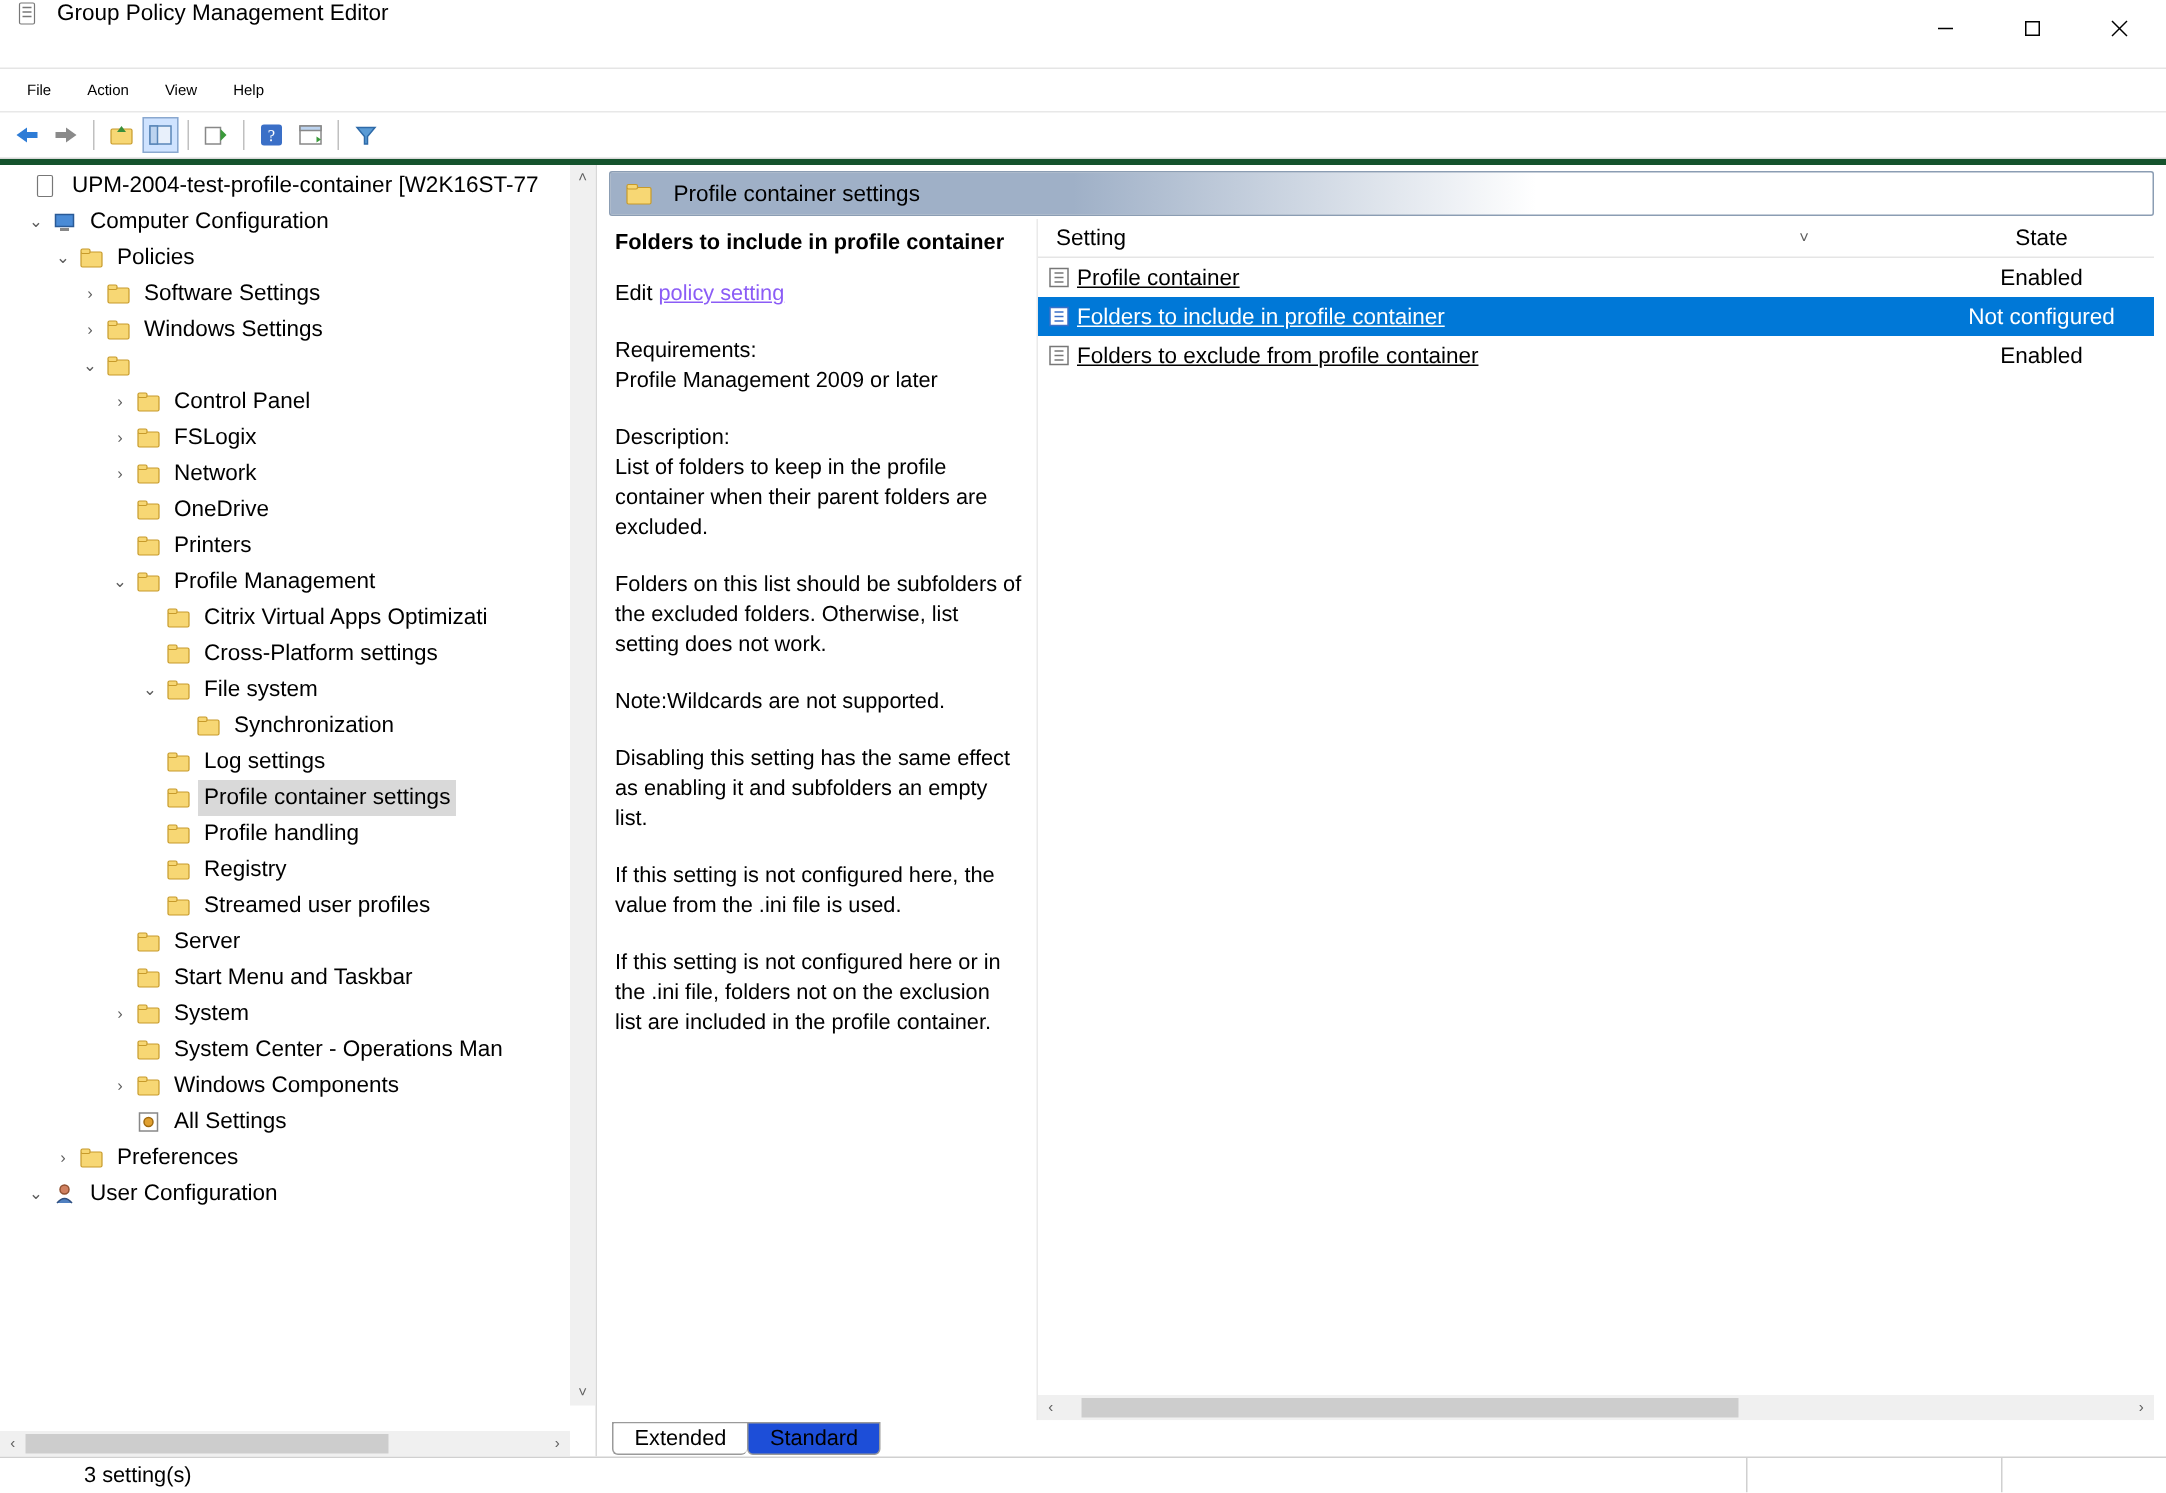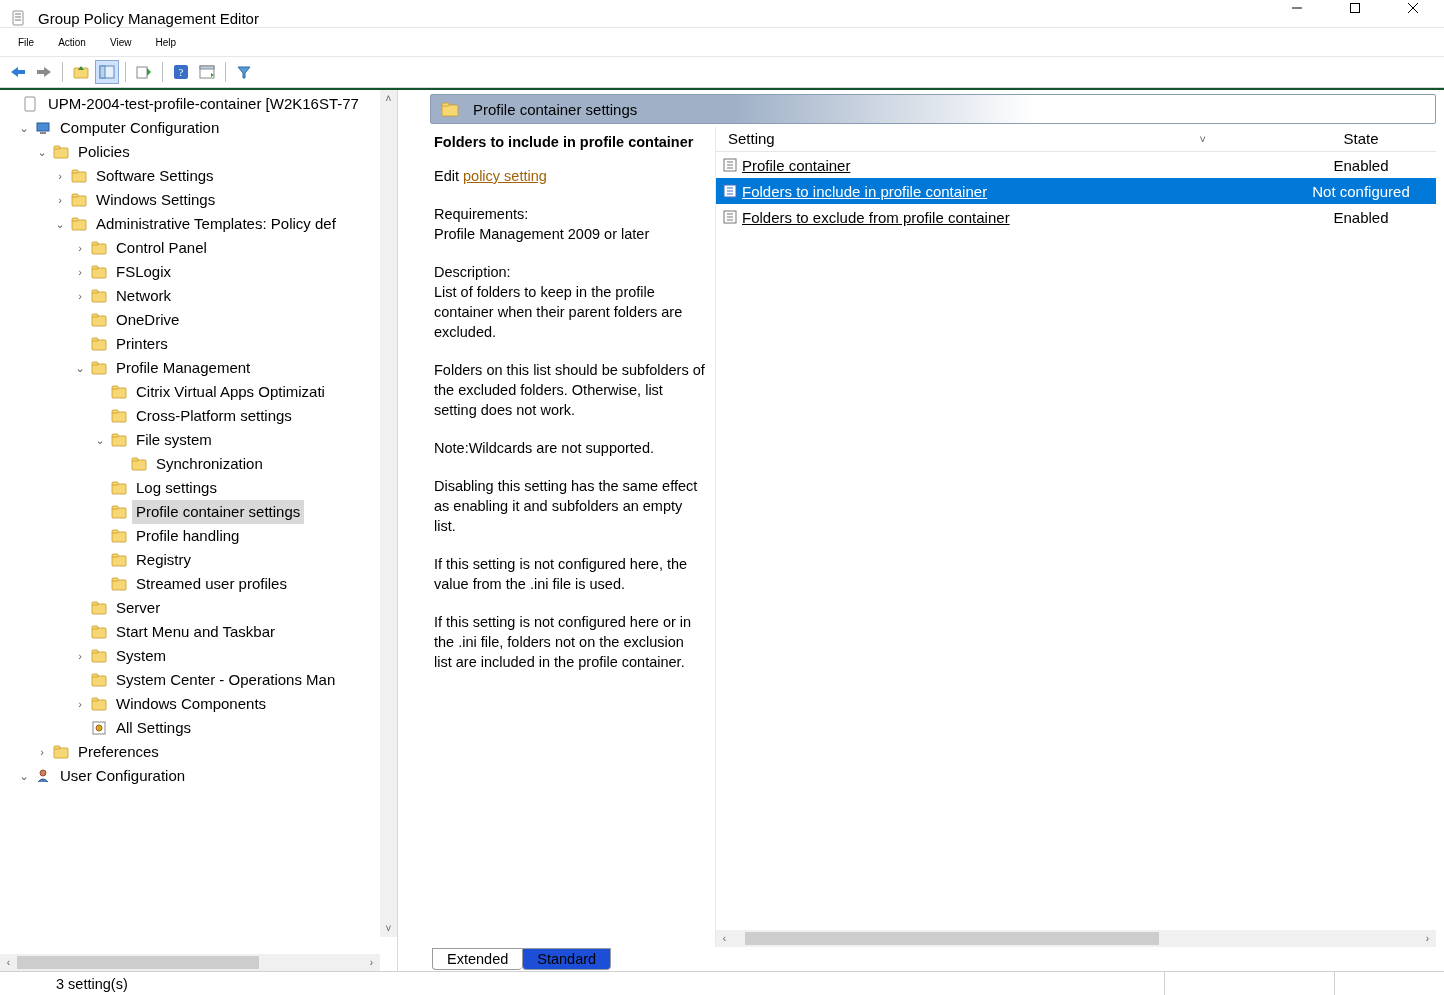--- a/index.html
+++ b/index.html
@@ -15,23 +15,23 @@
   .window {
     width: 1444px;
     height: 995px;
     display: flex;
     flex-direction: column;
     background: #fff;
   }
 
   
   .titlebar {
-    height: 28px;
+    height: 46px;
     display: flex;
-    align-items: flex-end;
+    align-items: flex-start;
     padding: 0 2px 0 10px;
     border-bottom: 1px solid #e5e5e5;
     background: #fff;
   }
   .title-icon {
     width: 18px; height: 18px;
     margin-right: 10px;
     display:flex;align-items:center;justify-content:center;
   }
   .title-text { flex: 1; font-size: 15px; color: #000; }
@@ -75,22 +75,21 @@
     background: #c0c0c0;
     margin: 0 4px;
   }
   .tool-btn.toggled { border:1px solid #8aa8cf; background:#cfe3ff; }
 
   
   .main-area {
     flex: 1;
     display: flex;
     overflow: hidden;
-    border-top: 2px solid #14532d;
-    gap: 24px;
+    border-top: 4px solid #14532d;
   }
   .tree-pane {
     width: 398px;
     border-right: 1px solid #d8d8d8;
     display:flex;flex-direction:column;
     position:relative;
   }
   .tree-scroll {
     flex:1;
     overflow:hidden;
@@ -160,21 +159,21 @@
     margin: 2px 8px 0 8px;
   }
   .desc-col {
     width: 286px;
     padding: 6px 10px 6px 4px;
     font-size: 14.5px;
     line-height: 20px;
     border-right: 1px solid #eaeaea;
   }
   .desc-col .heading { font-weight:600; margin-bottom: 14px; }
-  .desc-col a { color:#a16207; text-decoration: underline; }
+  .desc-col a { color:#8b5cf6; text-decoration: underline; }
   .desc-col p { margin: 0 0 18px 0; }
 
   .list-col {
     flex:1;
     display:flex;flex-direction:column;
     overflow:hidden;
   }
   .list-header {
     display:flex;
     height: 26px;
@@ -405,21 +404,20 @@
           </div>
 
           <div class="tree-row" style="padding-left:48px">
             <span class="tree-exp">⌄</span>
             <span class="tree-icon">
                 <svg width="16" height="16" class="folder-svg">
                   <rect x="1" y="4" width="14" height="10" rx="1"></rect>
                   <rect x="1" y="2" width="6" height="3" rx="1"></rect>
                 </svg>
               </span>
-            <span class="tree-label">Administrative Templates: Policy def</span>
           </div>
 
           <div class="tree-row" style="padding-left:68px">
             <span class="tree-exp">›</span>
             <span class="tree-icon">
                 <svg width="16" height="16" class="folder-svg">
                   <rect x="1" y="4" width="14" height="10" rx="1"></rect>
                   <rect x="1" y="2" width="6" height="3" rx="1"></rect>
                 </svg>
               </span>

